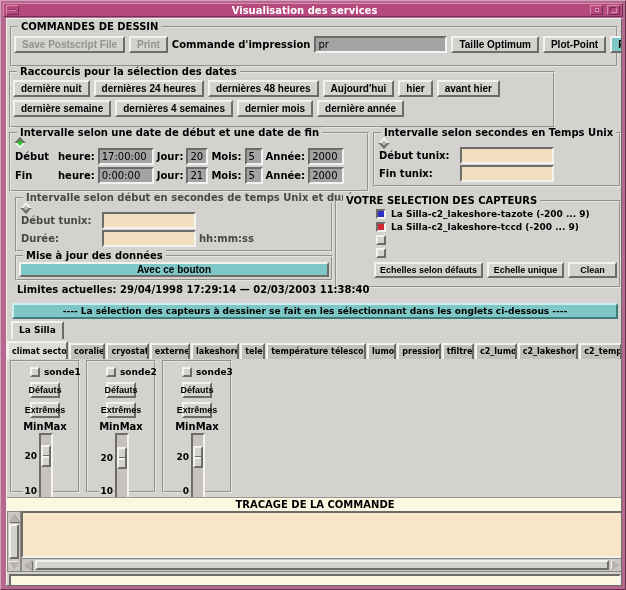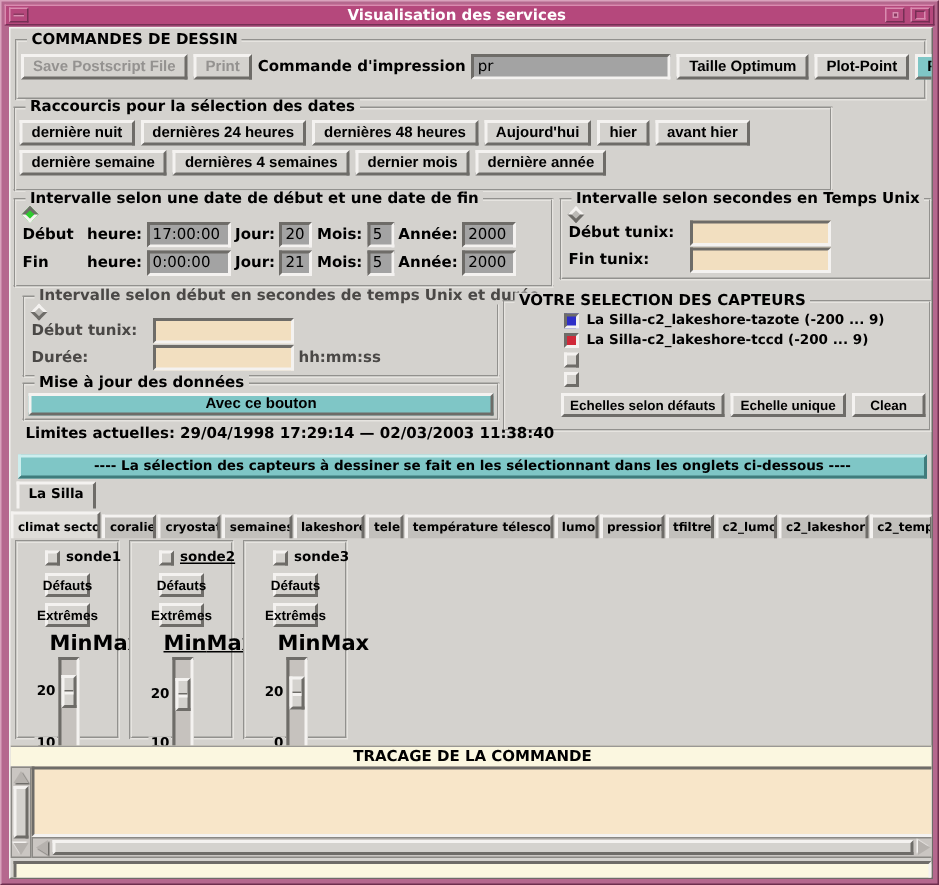--- a/index.html
+++ b/index.html
@@ -70,22 +70,22 @@
   .tab { background:#c2c0bc; border:2px solid; border-color:#f4f2f0 #6e6c68 #6e6c68 #f4f2f0;
          border-bottom:none; padding:2px 3px 3px; margin-right:1px;
          font-size:8px; font-weight:bold; white-space:nowrap; flex:0 1 auto; min-width:0; overflow:hidden; }
   .tab.active { background:#dedcd8; padding-top:4px; }
 
   
   .sonde { position:absolute; top:341px; width:70px; height:133px;
            border:2px groove #e6e4e0; background:#d4d2ce; padding:3px 18px 2px; }
   .sonde .row.hd { gap:4px; height:13px; font-size:9px; font-weight:bold; }
   .sonde .btn { width:100%; margin-top:3px; height:16px; font-size:9px; }
-  .minmax { display:flex; justify-content:space-between; padding:3px 3px 0;
-            font-size:14px; font-weight:bold; }
+  .minmax { display:flex; justify-content:center; padding:3px 3px 0;
+            font-size:10px; font-weight:bold; }
   .scales { position:relative; height:72px; margin-top:1px; }
   .scale { position:absolute; top:0; width:14px; height:72px; background:#c6c2be;
            border:2px solid; border-color:#6e6c68 #f4f2f0 #f4f2f0 #6e6c68; }
   .scale.min { left:9px; } .scale.max { right:7px; }
   .thumb { position:absolute; left:0; width:10px; height:22px; background:#d4d2ce;
            border:2px solid; border-color:#f4f2f0 #6e6c68 #6e6c68 #f4f2f0; }
   .thumb::after { content:""; position:absolute; left:0; right:0; top:8px; height:2px;
                   background:#f4f2f0; border-top:1px solid #6e6c68; }
   .scale-val { position:absolute; right:13px; font-size:9px; font-weight:bold; background:#d4d2ce; padding:0 1px; }
 
@@ -250,21 +250,21 @@
     <div class="lbl" style="position:absolute; left:10px; top:265px;">Limites actuelles: 29/04/1998  17:29:14 — 02/03/2003  11:38:40</div>
 
     <div class="banner">---- La sélection des capteurs à dessiner se fait en les sélectionnant dans les onglets ci-dessous ----</div>
 
     <div class="site-tab">La Silla</div>
 
     <div class="tabrow">
       <div class="tab active">climat sector</div>
       <div class="tab">coralie</div>
       <div class="tab">cryostat</div>
-      <div class="tab">semaines</div>
+      <div class="tab">externe</div>
       <div class="tab">lakeshore</div>
       <div class="tab">tele</div>
       <div class="tab">température télescope</div>
       <div class="tab">lumo</div>
       <div class="tab">pression</div>
       <div class="tab">tfiltre</div>
       <div class="tab">c2_lumo</div>
       <div class="tab">c2_lakeshore</div>
       <div class="tab">c2_temp</div>
     </div>
@@ -285,21 +285,21 @@
           <div class="thumb" style="top:45px;"></div>
           <span class="scale-val" style="top:51px;">10</span>
         </div>
         <div class="scale max">
           <div class="thumb" style="top:10px;"></div>
           <span class="scale-val" style="top:16px;">20</span>
         </div>
       </div>
     </div>
 
-    <div class="sonde" style="left:79px;text-decoration:underline;">
+    <div class="sonde" style="left:79px;">
       <div class="row hd">
         <div class="chk"></div>
         <span>sonde2</span>
       </div>
       <button class="btn">Défauts</button>
       <button class="btn">Extrêmes</button>
       <div class="minmax">
         <span>Min</span>
         <span>Max</span>
       </div>

